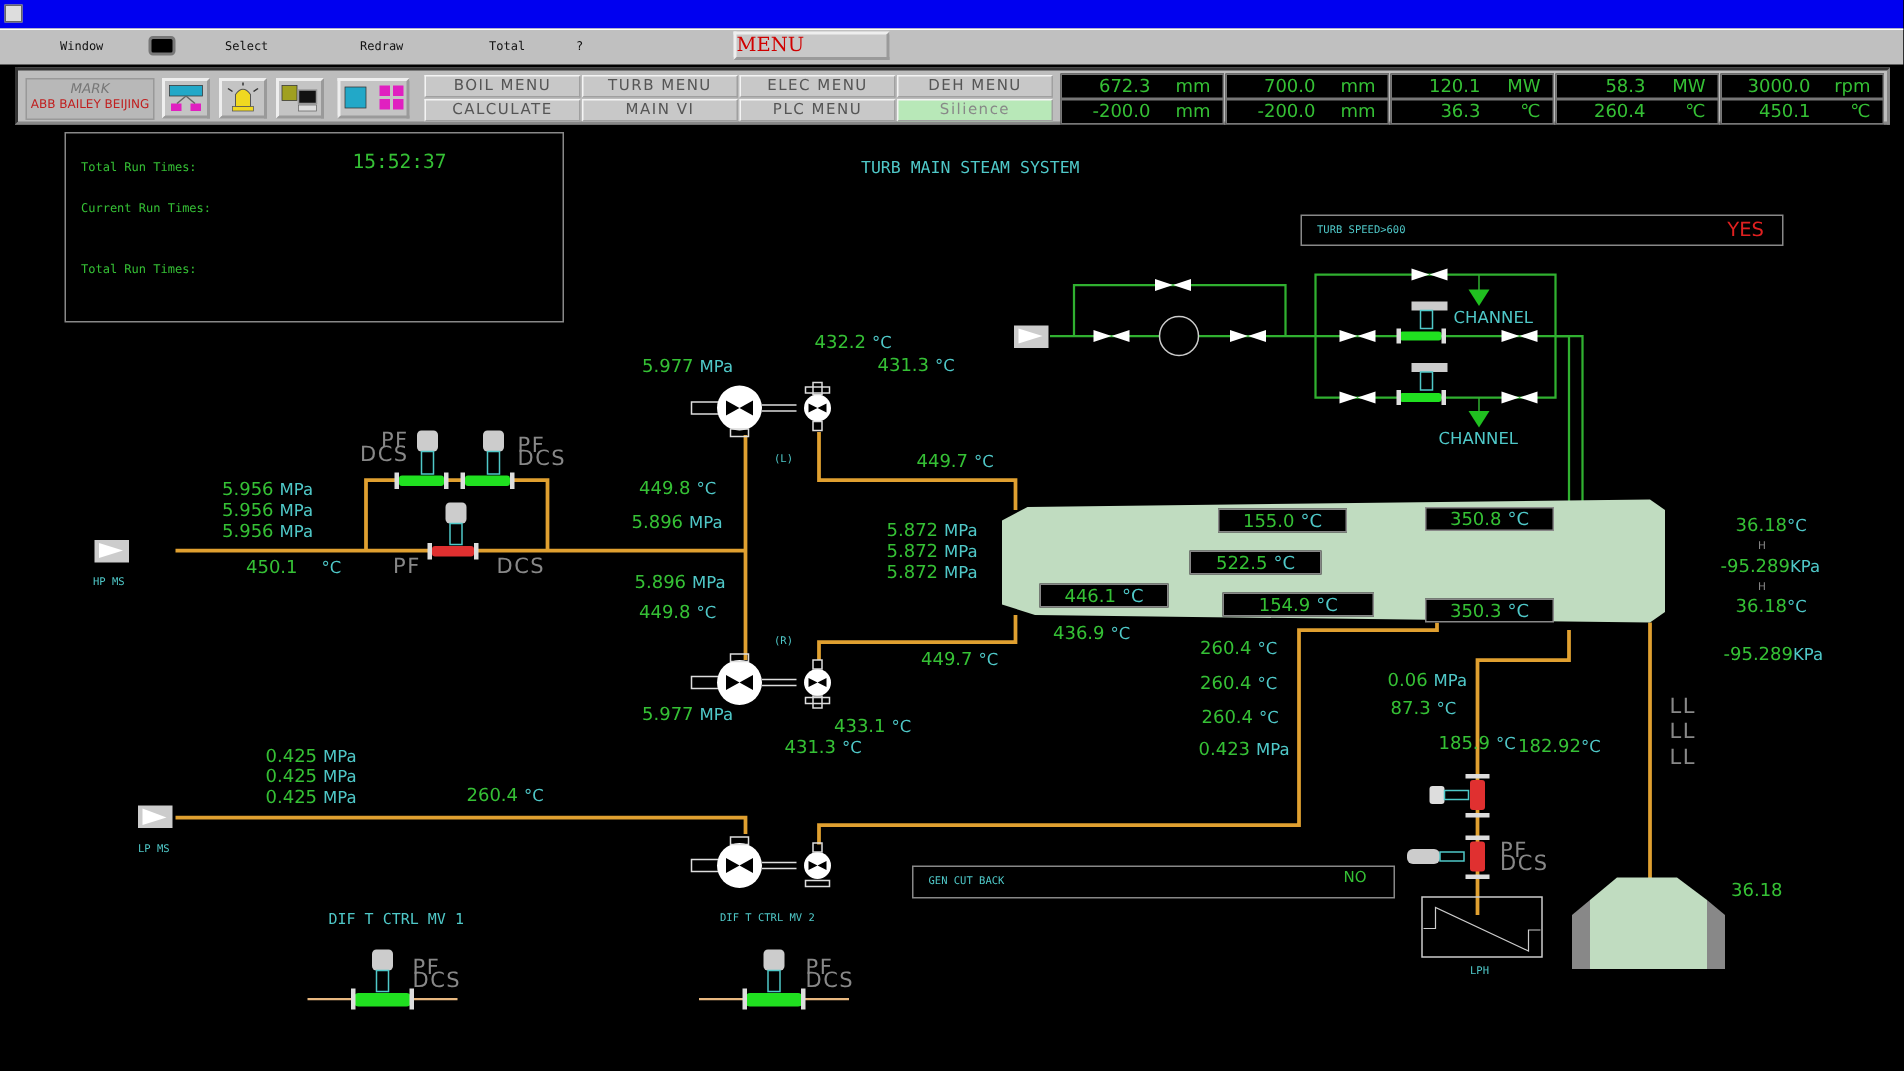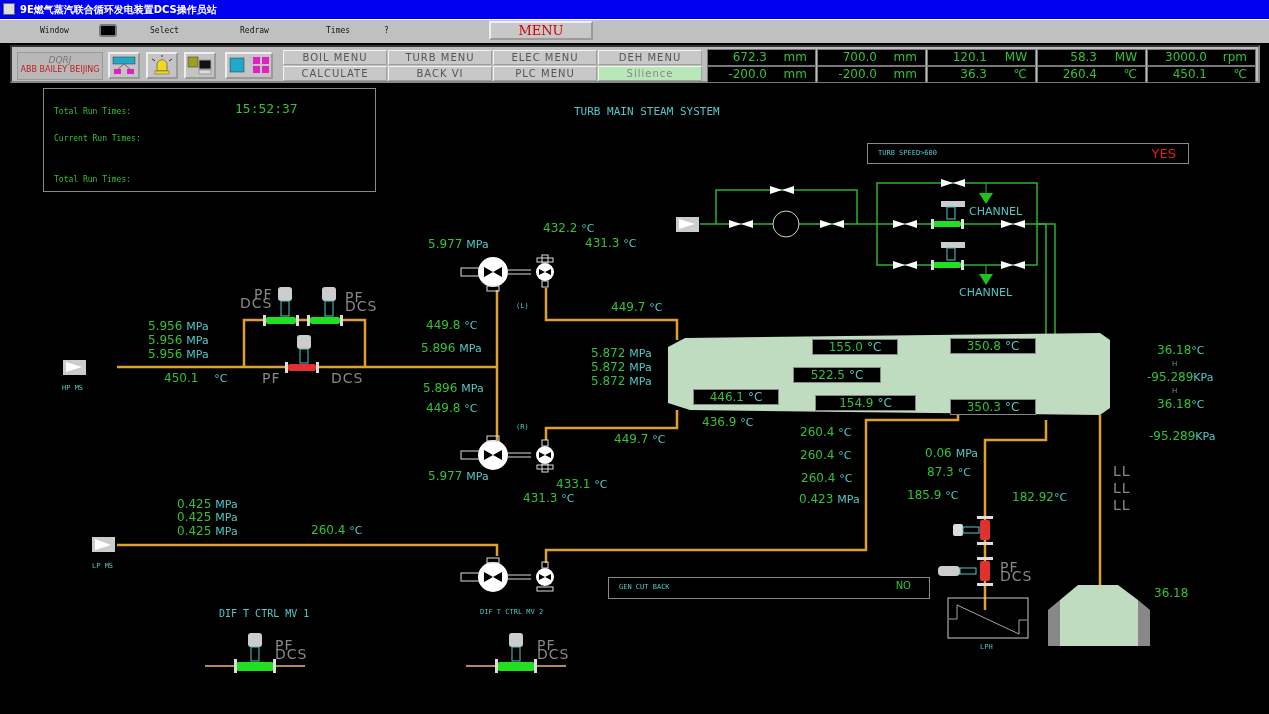--- a/index.html
+++ b/index.html
@@ -4,21 +4,21 @@
 <style>
   html,body{margin:0;padding:0;background:#000;}
   body{width:1269px;height:714px;position:relative;overflow:hidden;font-family:"DejaVu Sans",sans-serif;}
   .abs{position:absolute;}
   #titlebar{left:0;top:0;width:1269px;height:19px;background:#0000f0;color:#fff;font-size:10px;font-weight:bold;line-height:19px;}
   #titlebar .ico{position:absolute;left:3px;top:3px;width:12px;height:12px;background:#ddd;border:1px solid #666;box-sizing:border-box;}
   #titlebar .t{position:absolute;left:20px;}
   #menubar{left:0;top:19px;width:1269px;height:24px;background:#c0c0c0;border-top:1px solid #fff;box-sizing:border-box;}
   .mb{position:absolute;top:6px;font-family:"DejaVu Sans Mono",monospace;font-size:8px;color:#111;}
   #winbtn{position:absolute;left:99px;top:4px;width:18px;height:13px;background:#000;border:2px solid #777;border-radius:3px;box-sizing:border-box;}
-  #menubtn{position:absolute;left:489px;top:1px;width:104px;height:19px;background:#c8c8c8;border:2px outset #eee;box-sizing:border-box;color:#d00000;font-family:"DejaVu Serif",serif;font-size:13px;text-align:center;line-height:15px;}
+  #menubtn{position:absolute;left:489px;top:1px;width:104px;height:19px;background:#c8c8c8;border:2px outset #eee;box-sizing:border-box;color:#d00000;font-family:"DejaVu Serif",serif;font-size:13px;line-height:15px;}
   #toolbar{left:10px;top:45px;width:1250px;height:38px;background:#bdbdbd;border:2px inset #888;box-sizing:border-box;}
   #logo{position:absolute;left:5px;top:5px;width:86px;height:28px;background:#b8b8b8;border:1px solid #999;box-sizing:border-box;text-align:center;}
   #logo .a{font-size:9px;color:#777;font-style:italic;margin-top:2px;}
   #logo .b{font-size:8px;color:#c02020;}
   .tbicon{position:absolute;top:5px;width:32px;height:27px;background:#c4c4c4;border:2px outset #eee;box-sizing:border-box;}
   .navbtn{position:absolute;width:104px;height:15px;background:#c8c8c8;border:1px outset #f4f4f4;box-sizing:border-box;font-size:10px;color:#555;text-align:center;line-height:13px;letter-spacing:1px;}
   .navbtn.sil{background:#b8e8b8;color:#888;}
   .rd{position:absolute;height:17px;width:109px;background:#000;border:1px solid #777;box-sizing:border-box;color:#35c035;font-size:12px;line-height:15px;}
   .rd .v{position:absolute;right:48px;}
   .rd .u{position:absolute;right:8px;}
@@ -31,36 +31,35 @@
   .mono{font-family:"DejaVu Sans Mono",monospace;}
   .pfdcs{position:absolute;font-size:14px;color:#888;line-height:9px;letter-spacing:1px;}
   .stat{position:absolute;border:1px solid #888;box-sizing:border-box;}
   svg{position:absolute;left:0;top:0;}
 </style>
 </head>
 <body>
 
 <div id="titlebar" class="abs">
   <span class="ico"></span>
-  <span class="t">9E燃气蒸汽联合循环发电装置DCS操作员站</span>
 </div>
 
 <div id="menubar" class="abs">
   <span class="mb" style="left:40px">Window</span>
   <span id="winbtn"></span>
   <span class="mb" style="left:150px">Select</span>
   <span class="mb" style="left:240px">Redraw</span>
-  <span class="mb" style="left:326px">Times</span>
+  <span class="mb" style="left:326px">Total</span>
   <span class="mb" style="left:384px">?</span>
   <div id="menubtn">MENU</div>
 </div>
 
 <div id="toolbar" class="abs">
   <div id="logo">
-    <div class="a">DQRJ</div>
+    <div class="a">MARK</div>
     <div class="b">ABB BAILEY BEIJING</div>
   </div>
   <div class="tbicon" style="left:96px">
     <svg width="28" height="23">
         <rect x="3" y="3" width="22" height="7" fill="#22a8c8" stroke="#333" stroke-width="0.5"></rect>
         <rect x="4" y="15" width="7" height="5" fill="#e020c0"></rect>
         <rect x="17" y="15" width="7" height="5" fill="#e020c0"></rect>
         <line x1="14" y1="10" x2="8" y2="15" stroke="#666"></line>
         <line x1="14" y1="10" x2="20" y2="15" stroke="#666"></line>
       </svg>
@@ -89,21 +88,21 @@
         <rect x="26" y="12" width="7" height="7" fill="#e020c0"></rect>
         <rect x="35" y="12" width="7" height="7" fill="#e020c0"></rect>
       </svg>
   </div>
 
   <div class="navbtn" style="left:271px;top:3px">BOIL MENU</div>
   <div class="navbtn" style="left:376px;top:3px">TURB MENU</div>
   <div class="navbtn" style="left:481px;top:3px">ELEC MENU</div>
   <div class="navbtn" style="left:586px;top:3px">DEH MENU</div>
   <div class="navbtn" style="left:271px;top:19px">CALCULATE</div>
-  <div class="navbtn" style="left:376px;top:19px">BACK VI</div>
+  <div class="navbtn" style="left:376px;top:19px">MAIN VI</div>
   <div class="navbtn" style="left:481px;top:19px">PLC MENU</div>
   <div class="navbtn sil" style="left:586px;top:19px">Silience</div>
 
   <div class="rd" style="left:695px;top:2px">
       <span class="v">672.3</span>
       <span class="u">mm</span>
     </div>
   <div class="rd" style="left:805px;top:2px">
       <span class="v">700.0</span>
       <span class="u">mm</span>
@@ -313,21 +312,21 @@
       <rect x="251" y="647" width="8" height="14" fill="none" stroke="#4fc8c8"></rect>
     <line x1="466" y1="666" x2="566" y2="666" stroke="#e8b880" stroke-width="1.5"></line>
     <rect x="497" y="662" width="38" height="9" rx="3" fill="#20e020"></rect>
       <rect x="495" y="659" width="3" height="14" fill="#ddd"></rect>
       <rect x="534" y="659" width="3" height="14" fill="#ddd"></rect>
     <rect x="509" y="633" width="14" height="14" rx="3" fill="#ccc"></rect>
       <rect x="512" y="647" width="8" height="14" fill="none" stroke="#4fc8c8"></rect>
   </g>
 </svg>
 
-<div class="stat" style="left:43px;top:88px;width:333px;height:104px">
+<div class="stat" style="left:43px;top:88px;width:333px;height:127px">
   <span class="lbl" style="left:10px;top:18px">Total Run Times:</span>
   <span class="lbl mono" style="left:191px;top:12px;font-size:13px">15:52:37</span>
   <span class="lbl" style="left:10px;top:45px">Current Run Times:</span>
   <span class="lbl" style="left:10px;top:86px">Total Run Times:</span>
 </div>
 
 <span class="lbl cy" style="left:574px;top:105px;font-size:11px">TURB MAIN STEAM SYSTEM</span>
 
 <div class="stat" style="left:867px;top:143px;width:322px;height:21px">
   <span class="lbl cy" style="left:10px;top:5px;font-size:7px">TURB SPEED&gt;600</span>
@@ -415,20 +414,20 @@
 
 <div class="gv" style="left:702px;top:415px"><span>436.9</span><span class="u">°C</span></div>
 
 <div class="gv" style="left:800px;top:425px"><span>260.4</span><span class="u">°C</span></div>
 <div class="gv" style="left:800px;top:448px"><span>260.4</span><span class="u">°C</span></div>
 <div class="gv" style="left:801px;top:471px"><span>260.4</span><span class="u">°C</span></div>
 <div class="gv" style="left:799px;top:492px"><span>0.423</span><span class="u">MPa</span></div>
 
 <div class="gv" style="left:925px;top:446px"><span>0.06</span><span class="u">MPa</span></div>
 <div class="gv" style="left:927px;top:465px"><span>87.3</span><span class="u">°C</span></div>
-<div class="gv" style="left:907px;top:488px"><span>185.9</span><span class="u">°C</span></div>
+<div class="gv" style="left:959px;top:488px"><span>185.9</span><span class="u">°C</span></div>
 <div class="gv" style="left:1012px;top:490px"><span>182.92</span><span class="u" style="margin-left:0">°C</span></div>
 
 <div class="gv" style="left:1157px;top:343px"><span>36.18</span><span class="u" style="margin-left:0">°C</span></div>
 <div class="gv" style="left:1147px;top:370px"><span>-95.289</span><span class="u" style="margin-left:0">KPa</span></div>
 <div class="gv" style="left:1157px;top:397px"><span>36.18</span><span class="u" style="margin-left:0">°C</span></div>
 <div class="gv" style="left:1149px;top:429px"><span>-95.289</span><span class="u" style="margin-left:0">KPa</span></div>
 <div class="gv" style="left:1154px;top:586px">36.18</div>
 
 </body></html>

